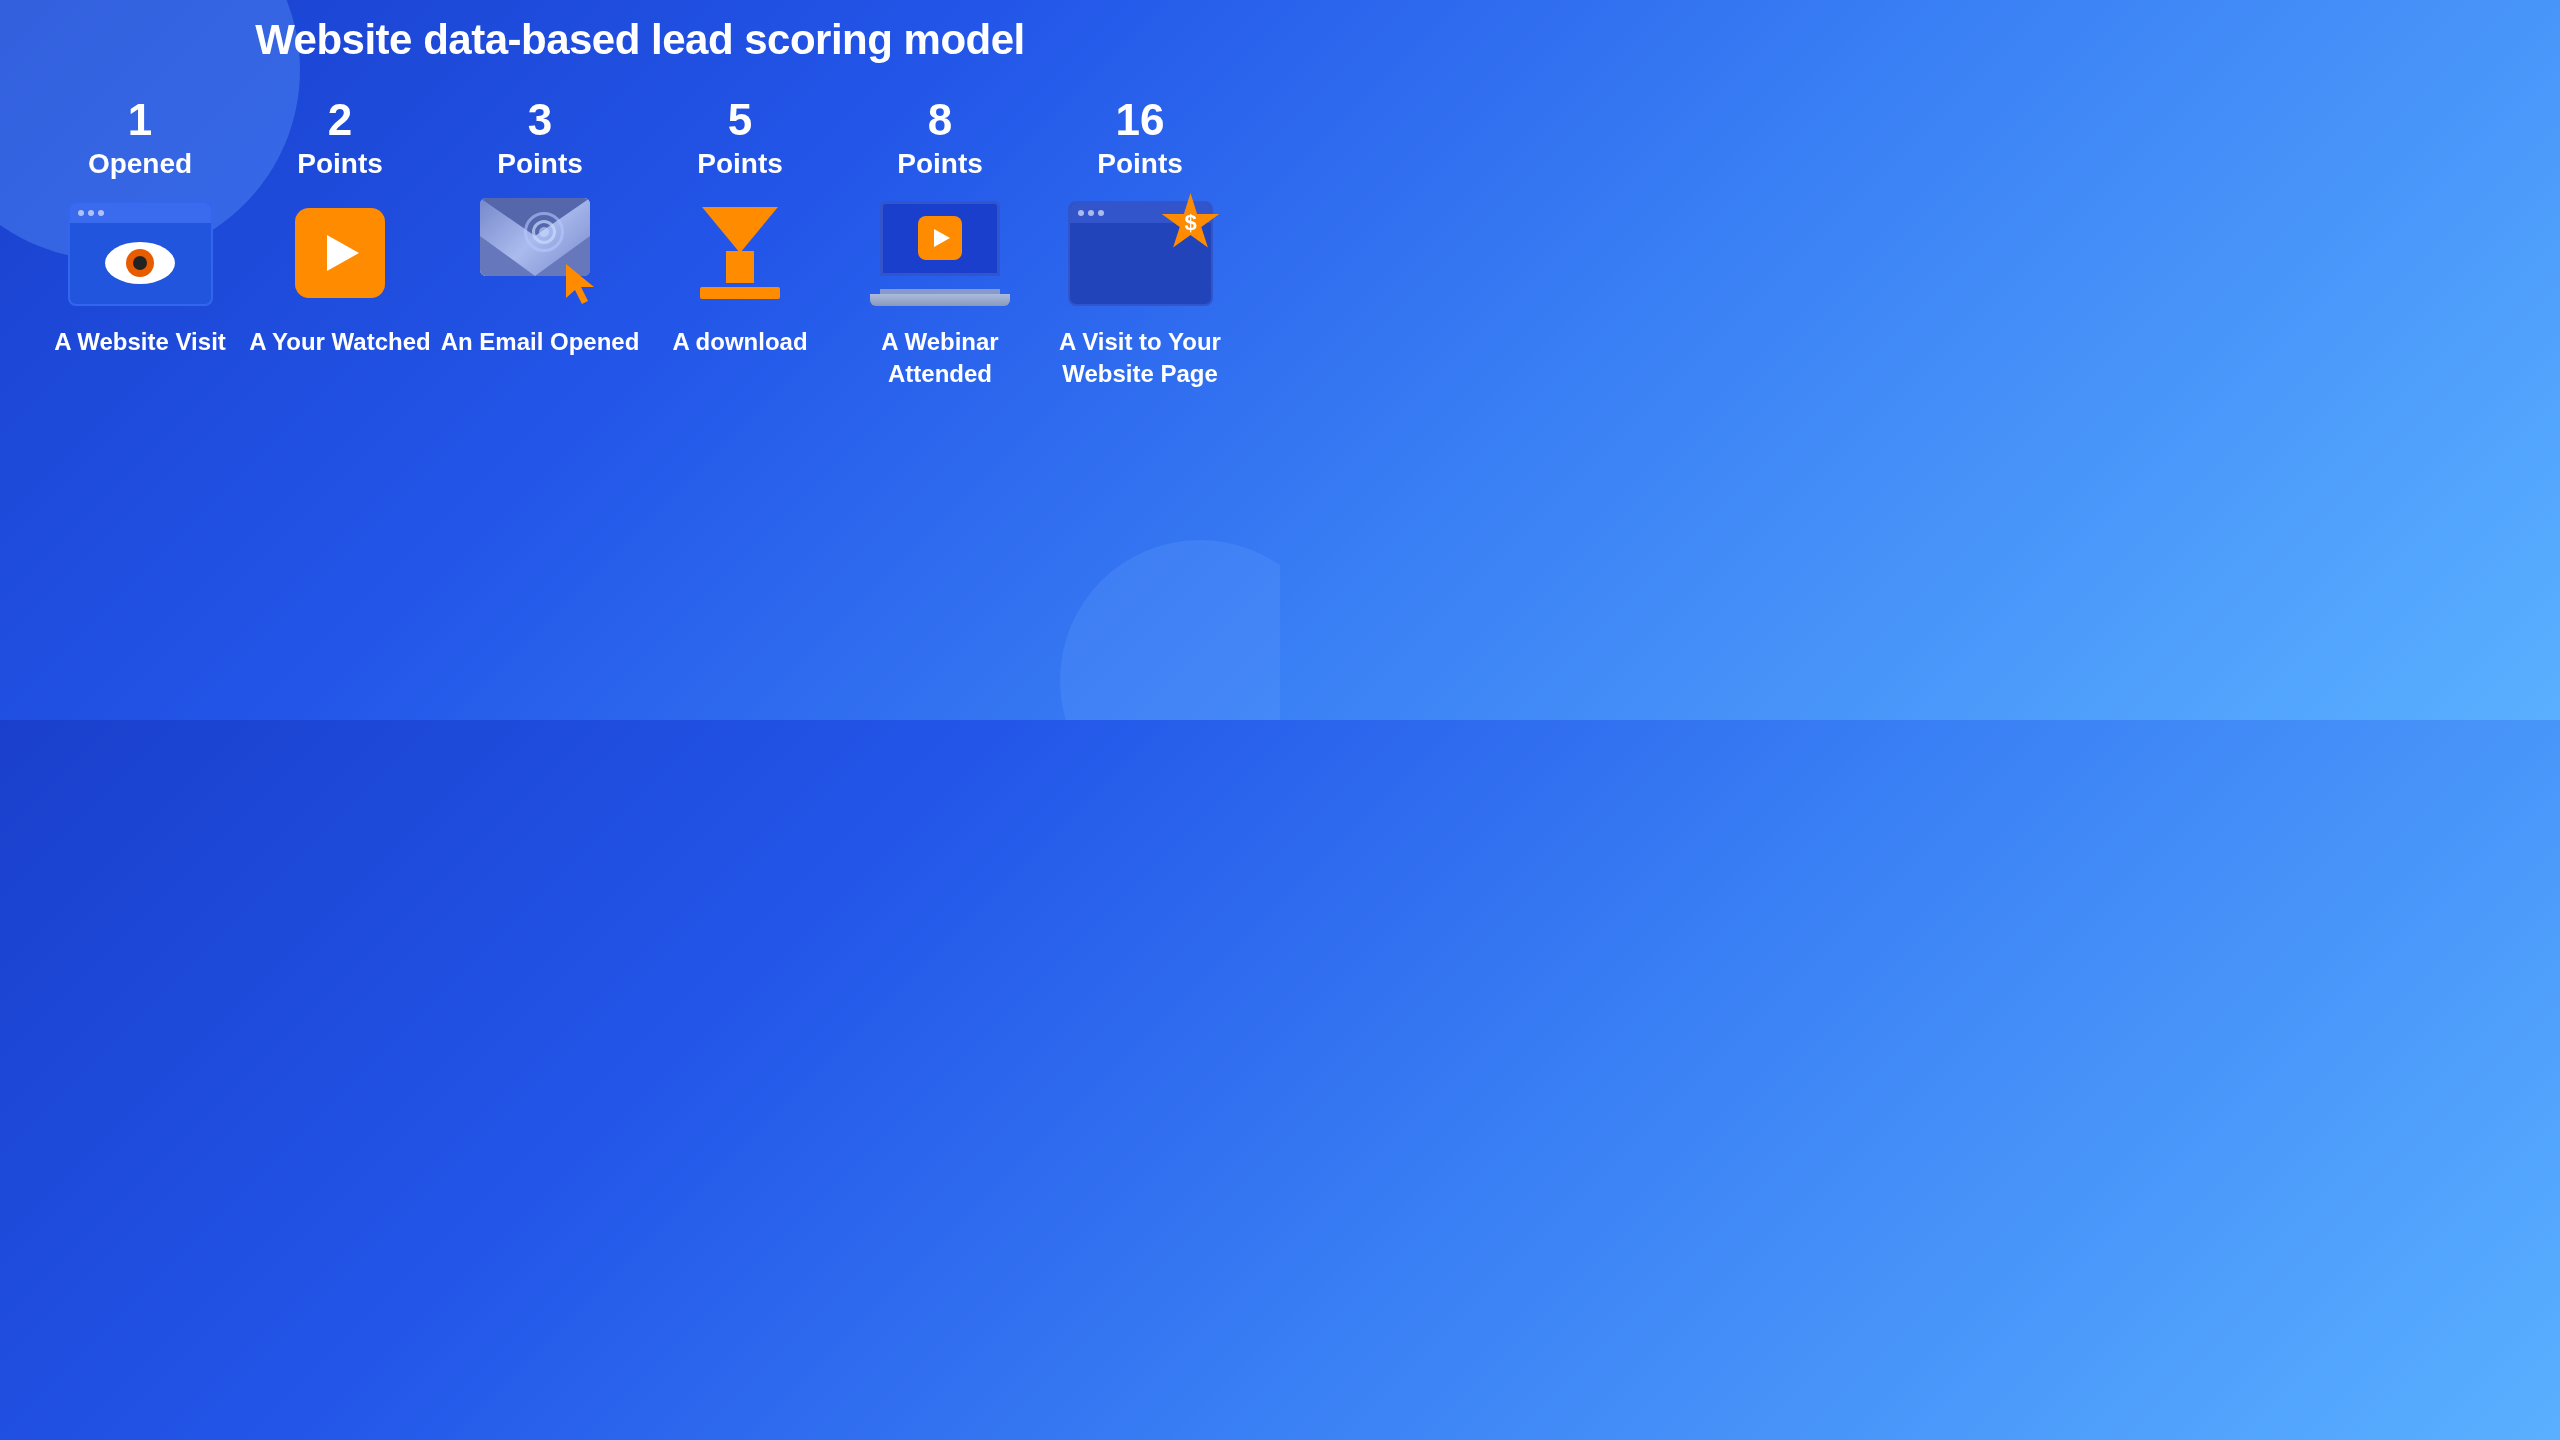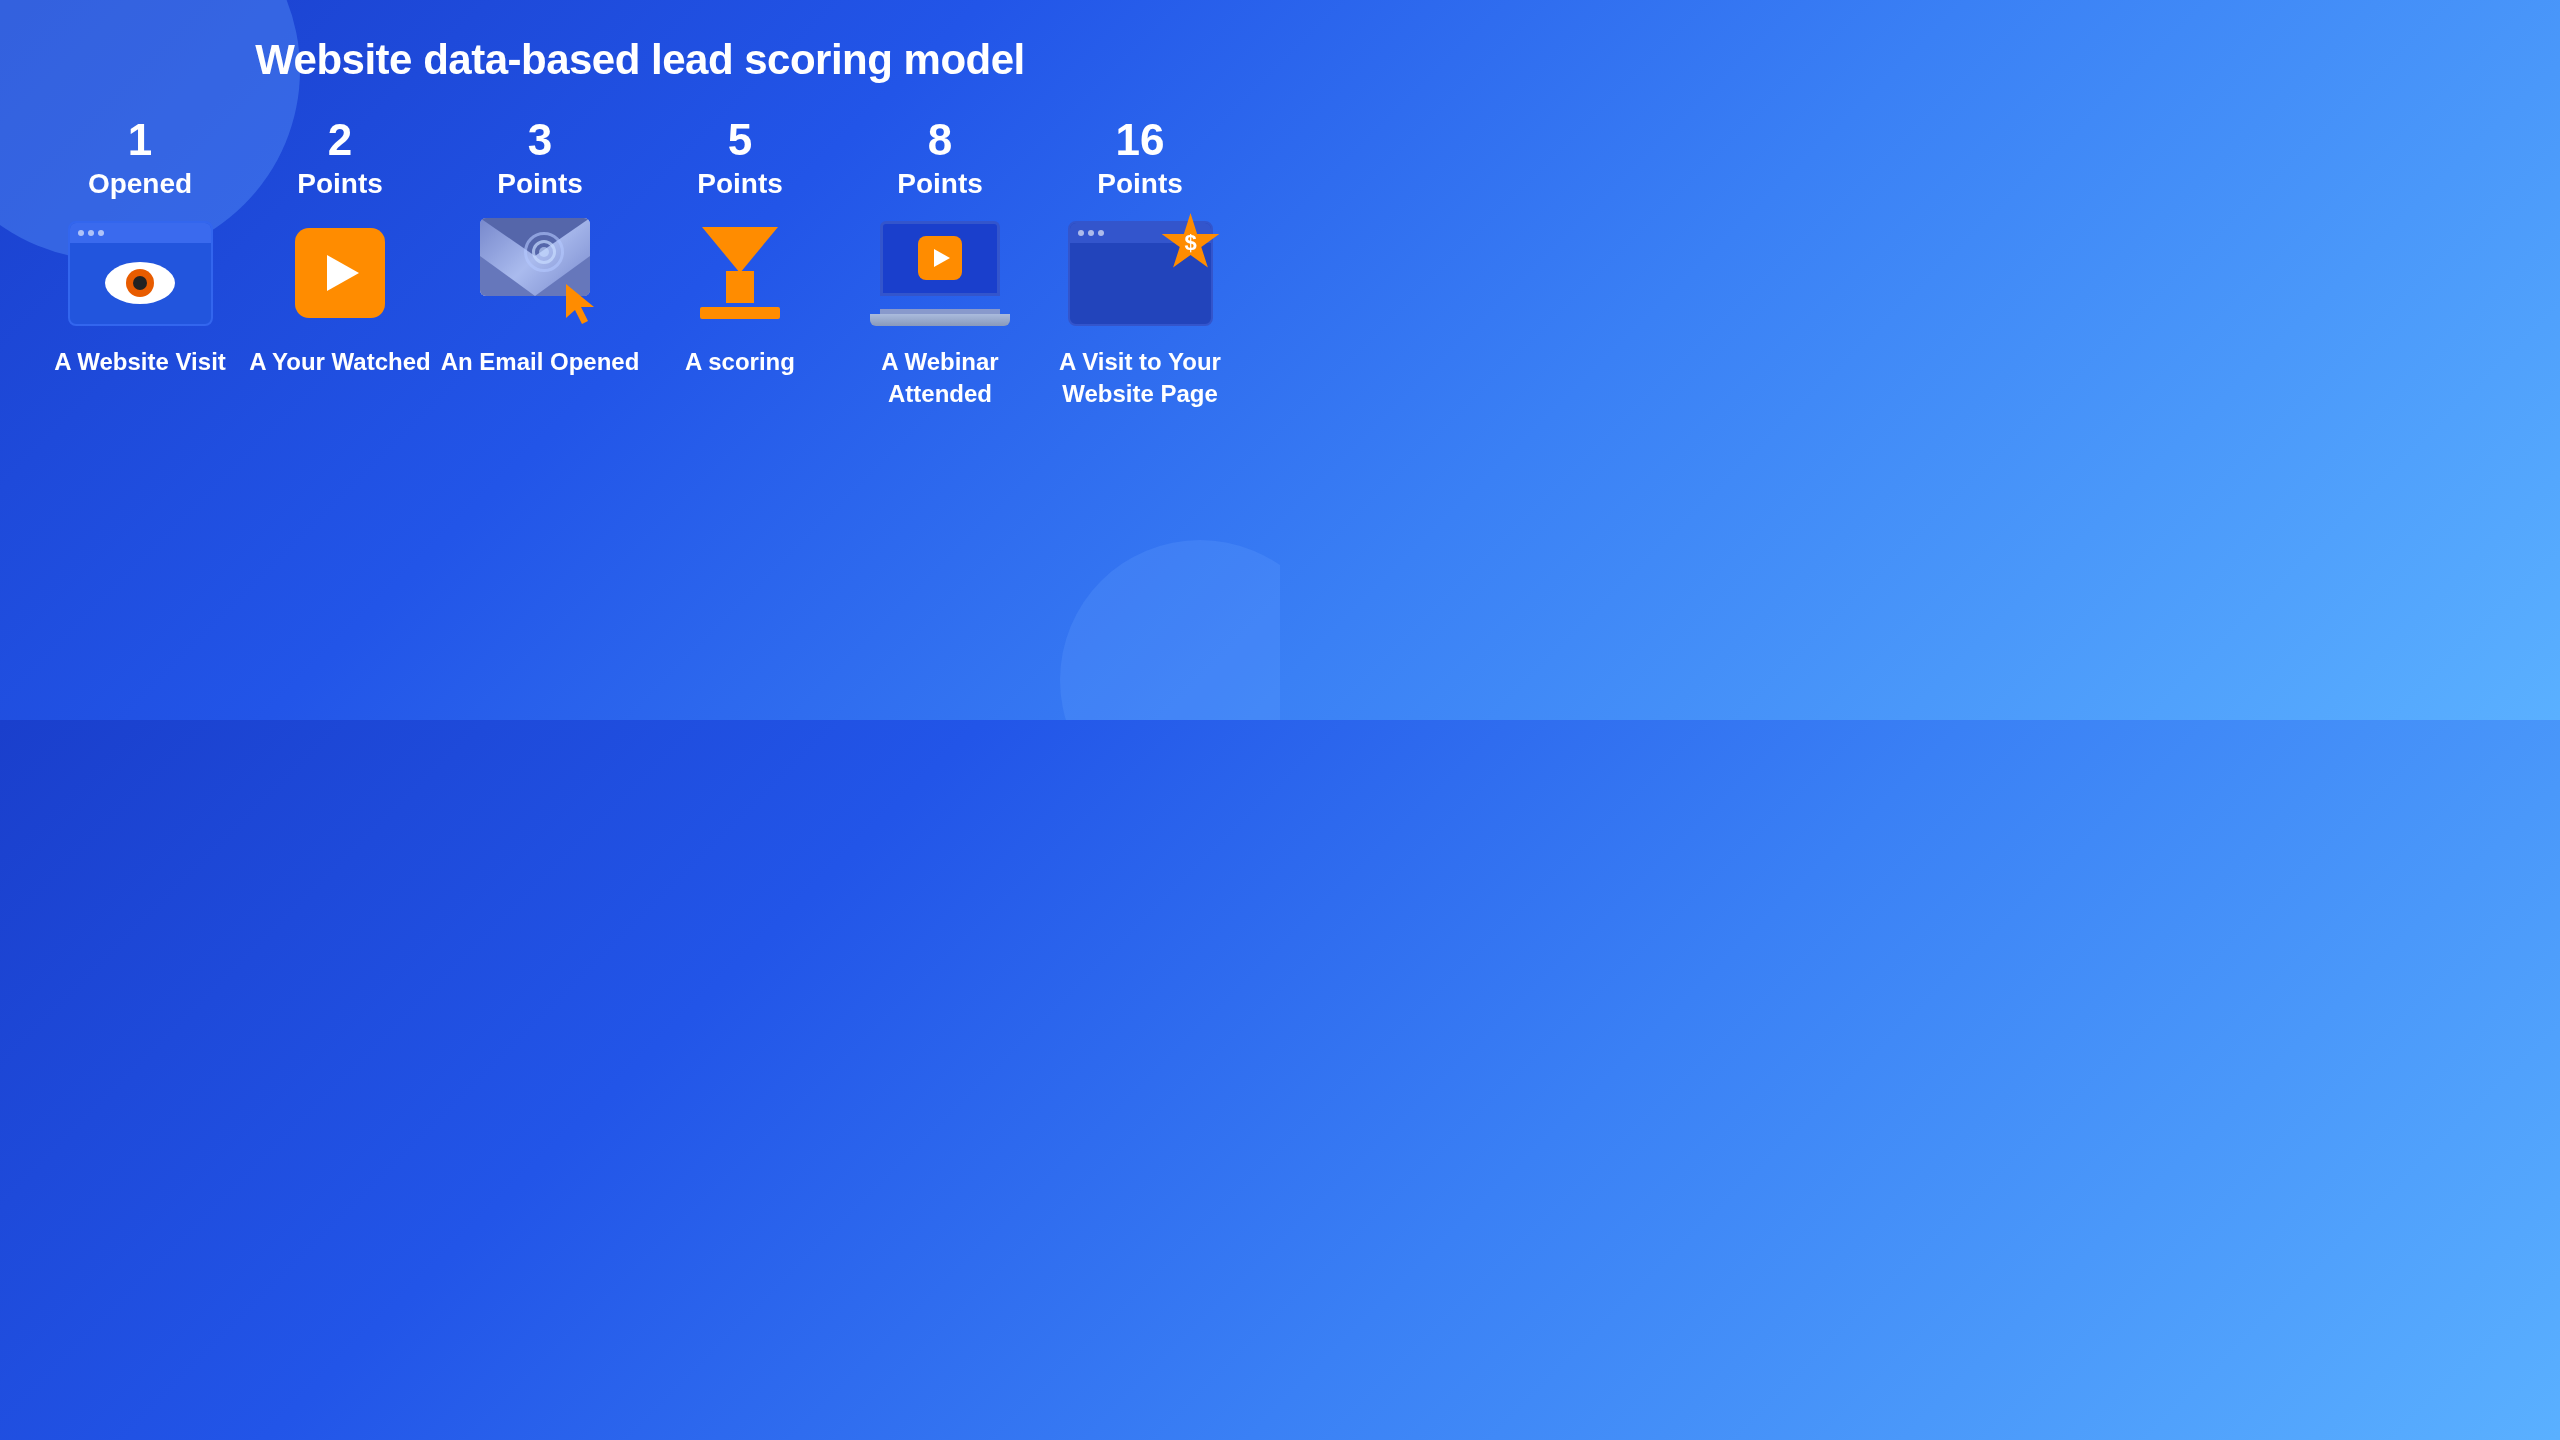--- a/index.html
+++ b/index.html
@@ -35,21 +35,21 @@
       pointer-events: none;
     }
 
     .page-container {
       position: relative;
       width: 100%;
       height: 100%;
       display: flex;
       flex-direction: column;
       align-items: center;
-      padding: 36px 40px 20px;
+      padding: 16px 40px 20px;
     }
 
     .page-title {
       color: #ffffff;
       font-size: 42px;
       font-weight: 800;
       text-align: center;
       margin-bottom: 30px;
       letter-spacing: -0.5px;
     }
@@ -399,21 +399,21 @@
         <span class="points-number">5</span>
         <span>Points</span>
       </div>
       <div class="icon-wrapper">
         <div class="download-arrow">
           <div class="arrow-head"></div>
           <div class="arrow-stem"></div>
           <div class="arrow-base"></div>
         </div>
       </div>
-      <div class="item-desc">A scoring</div>
+      <div class="item-desc">A download</div>
     </div>
 
     <div class="score-item">
       <div class="points-label">
         <span class="points-number">8</span>
         <span>Points</span>
       </div>
       <div class="icon-wrapper" style="position:relative;">
         <div class="laptop-icon">
           <div class="laptop-screen">

